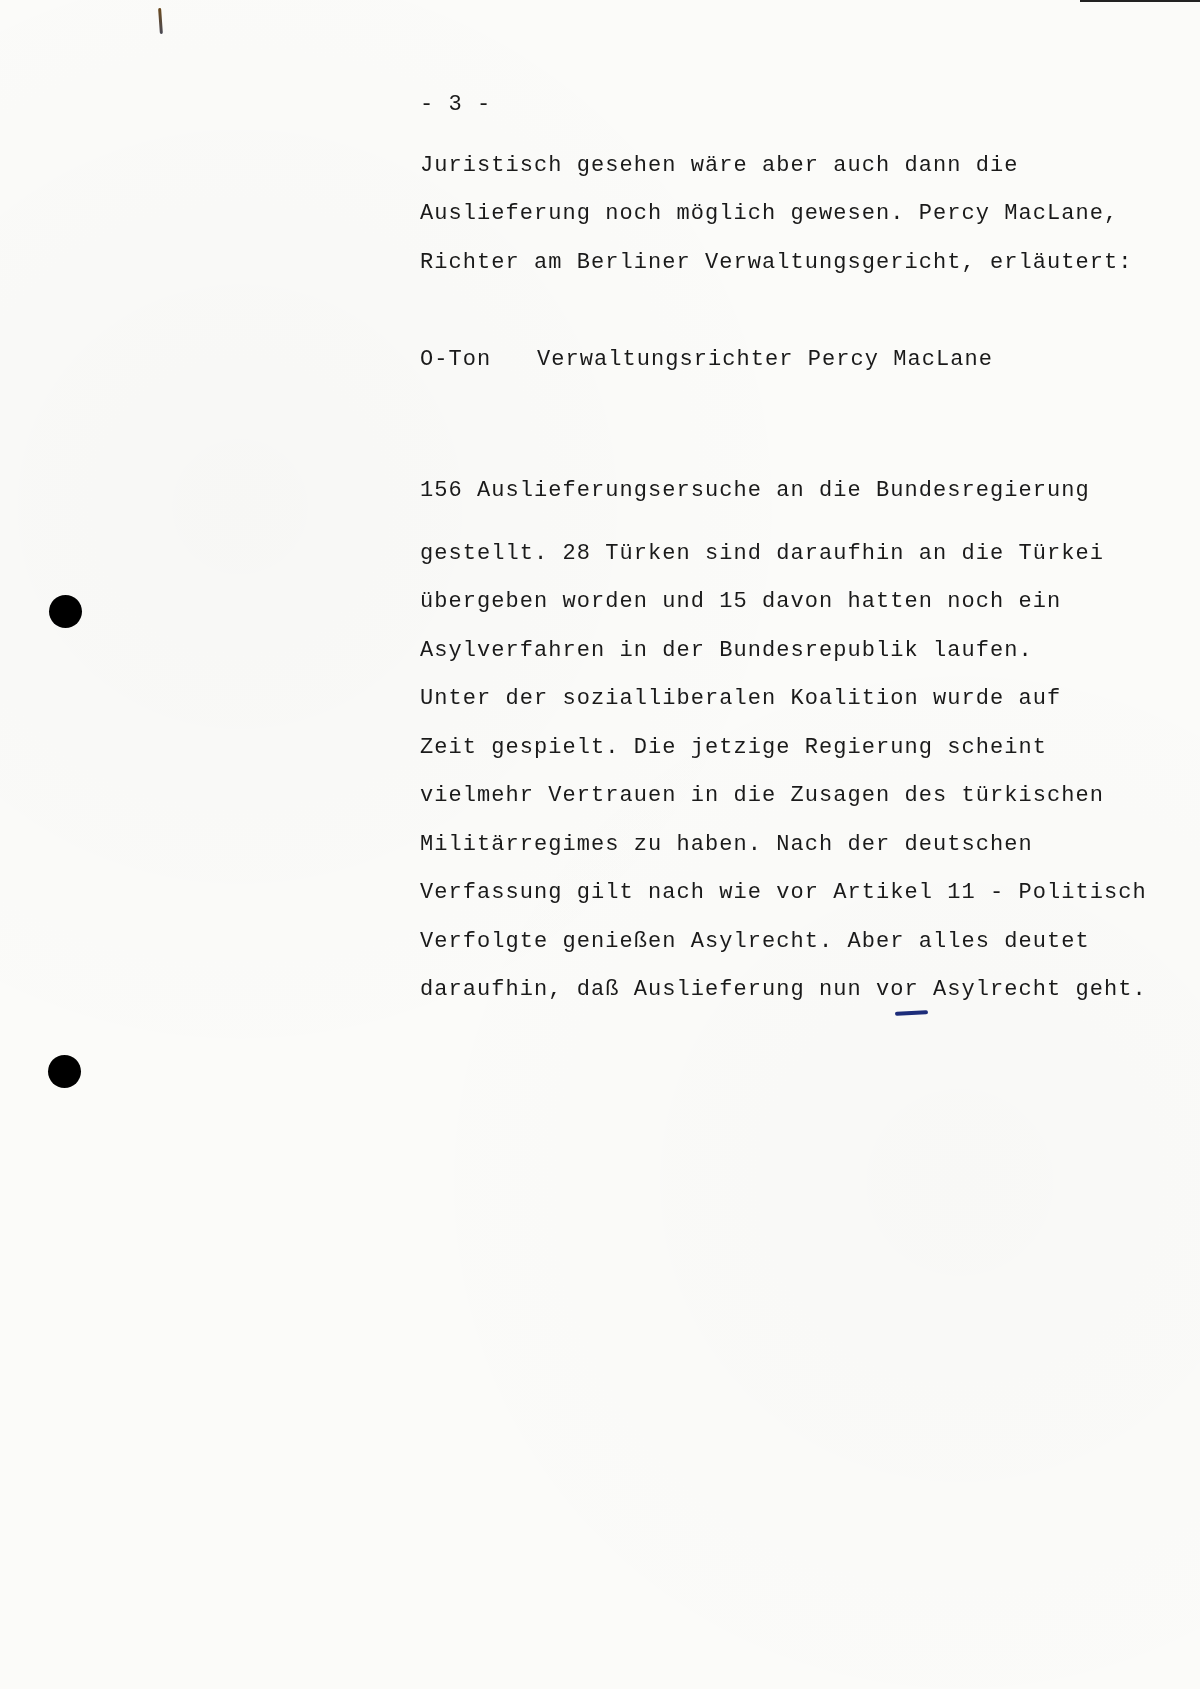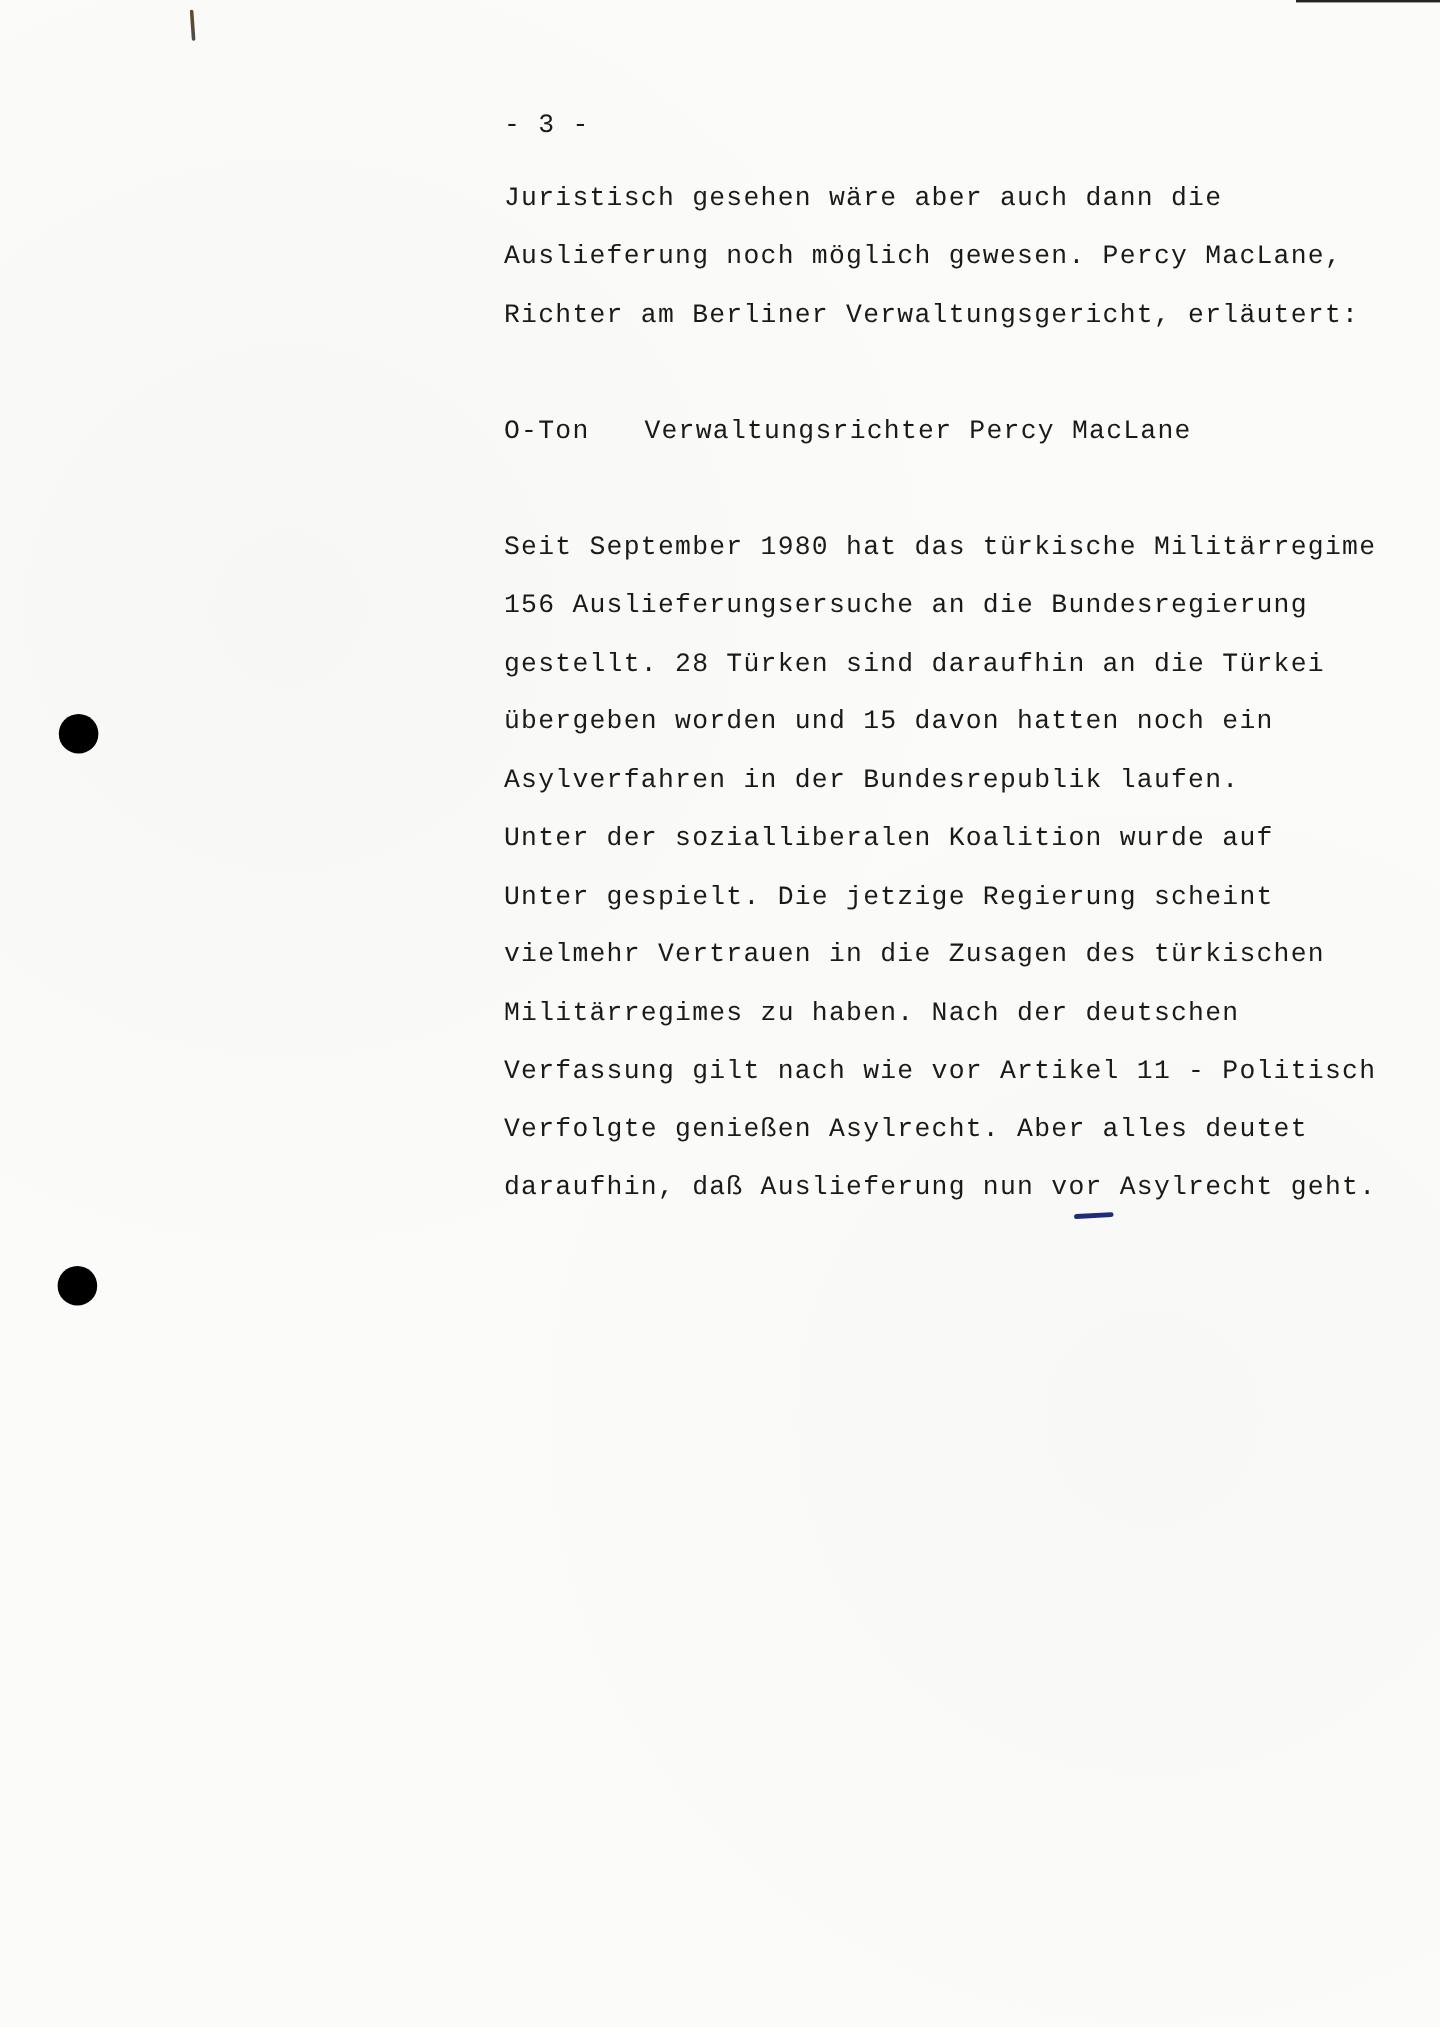--- a/index.html
+++ b/index.html
@@ -93,27 +93,26 @@
   <div class="text-block">
     <div class="line page-number">- 3 -</div>
 
     <div class="line" style="top:202px">Auslieferung noch möglich gewesen. Percy MacLane,</div>
     <div class="line" style="top:154px">Juristisch gesehen wäre aber auch dann die</div>
     <div class="line" style="top:251px">Richter am Berliner Verwaltungsgericht, erläutert:</div>
 
     <div class="line oton-label">O-Ton</div>
     <div class="line oton-speaker">Verwaltungsrichter Percy MacLane</div>
 
-    <div class="line" style="top:445px">Seit September 1980 hat das türkische Militärregime</div>
-    <div class="line" style="top:493px">156 Auslieferungsersuche an die Bundesregierung</div>
+    <div class="line" style="top:479px">156 Auslieferungsersuche an die Bundesregierung</div>
     <div class="line" style="top:542px">gestellt. 28 Türken sind daraufhin an die Türkei</div>
     <div class="line" style="top:590px">übergeben worden und 15 davon hatten noch ein</div>
     <div class="line" style="top:687px">Unter der sozialliberalen Koalition wurde auf</div>
     <div class="line" style="top:639px">Asylverfahren in der Bundesrepublik laufen.</div>
-    <div class="line" style="top:736px">Unter gespielt. Die jetzige Regierung scheint</div>
+    <div class="line" style="top:736px">Zeit gespielt. Die jetzige Regierung scheint</div>
     <div class="line" style="top:833px">Militärregimes zu haben. Nach der deutschen</div>
     <div class="line" style="top:784px">vielmehr Vertrauen in die Zusagen des türkischen</div>
     <div class="line" style="top:881px">Verfassung gilt nach wie vor Artikel 11 - Politisch</div>
     <div class="line" style="top:930px">Verfolgte genießen Asylrecht. Aber alles deutet</div>
     <div class="line" style="top:978px">daraufhin, daß Auslieferung nun vor Asylrecht geht.</div>
   </div>
 
   <div class="underline-mark"></div>
 </div>
 

